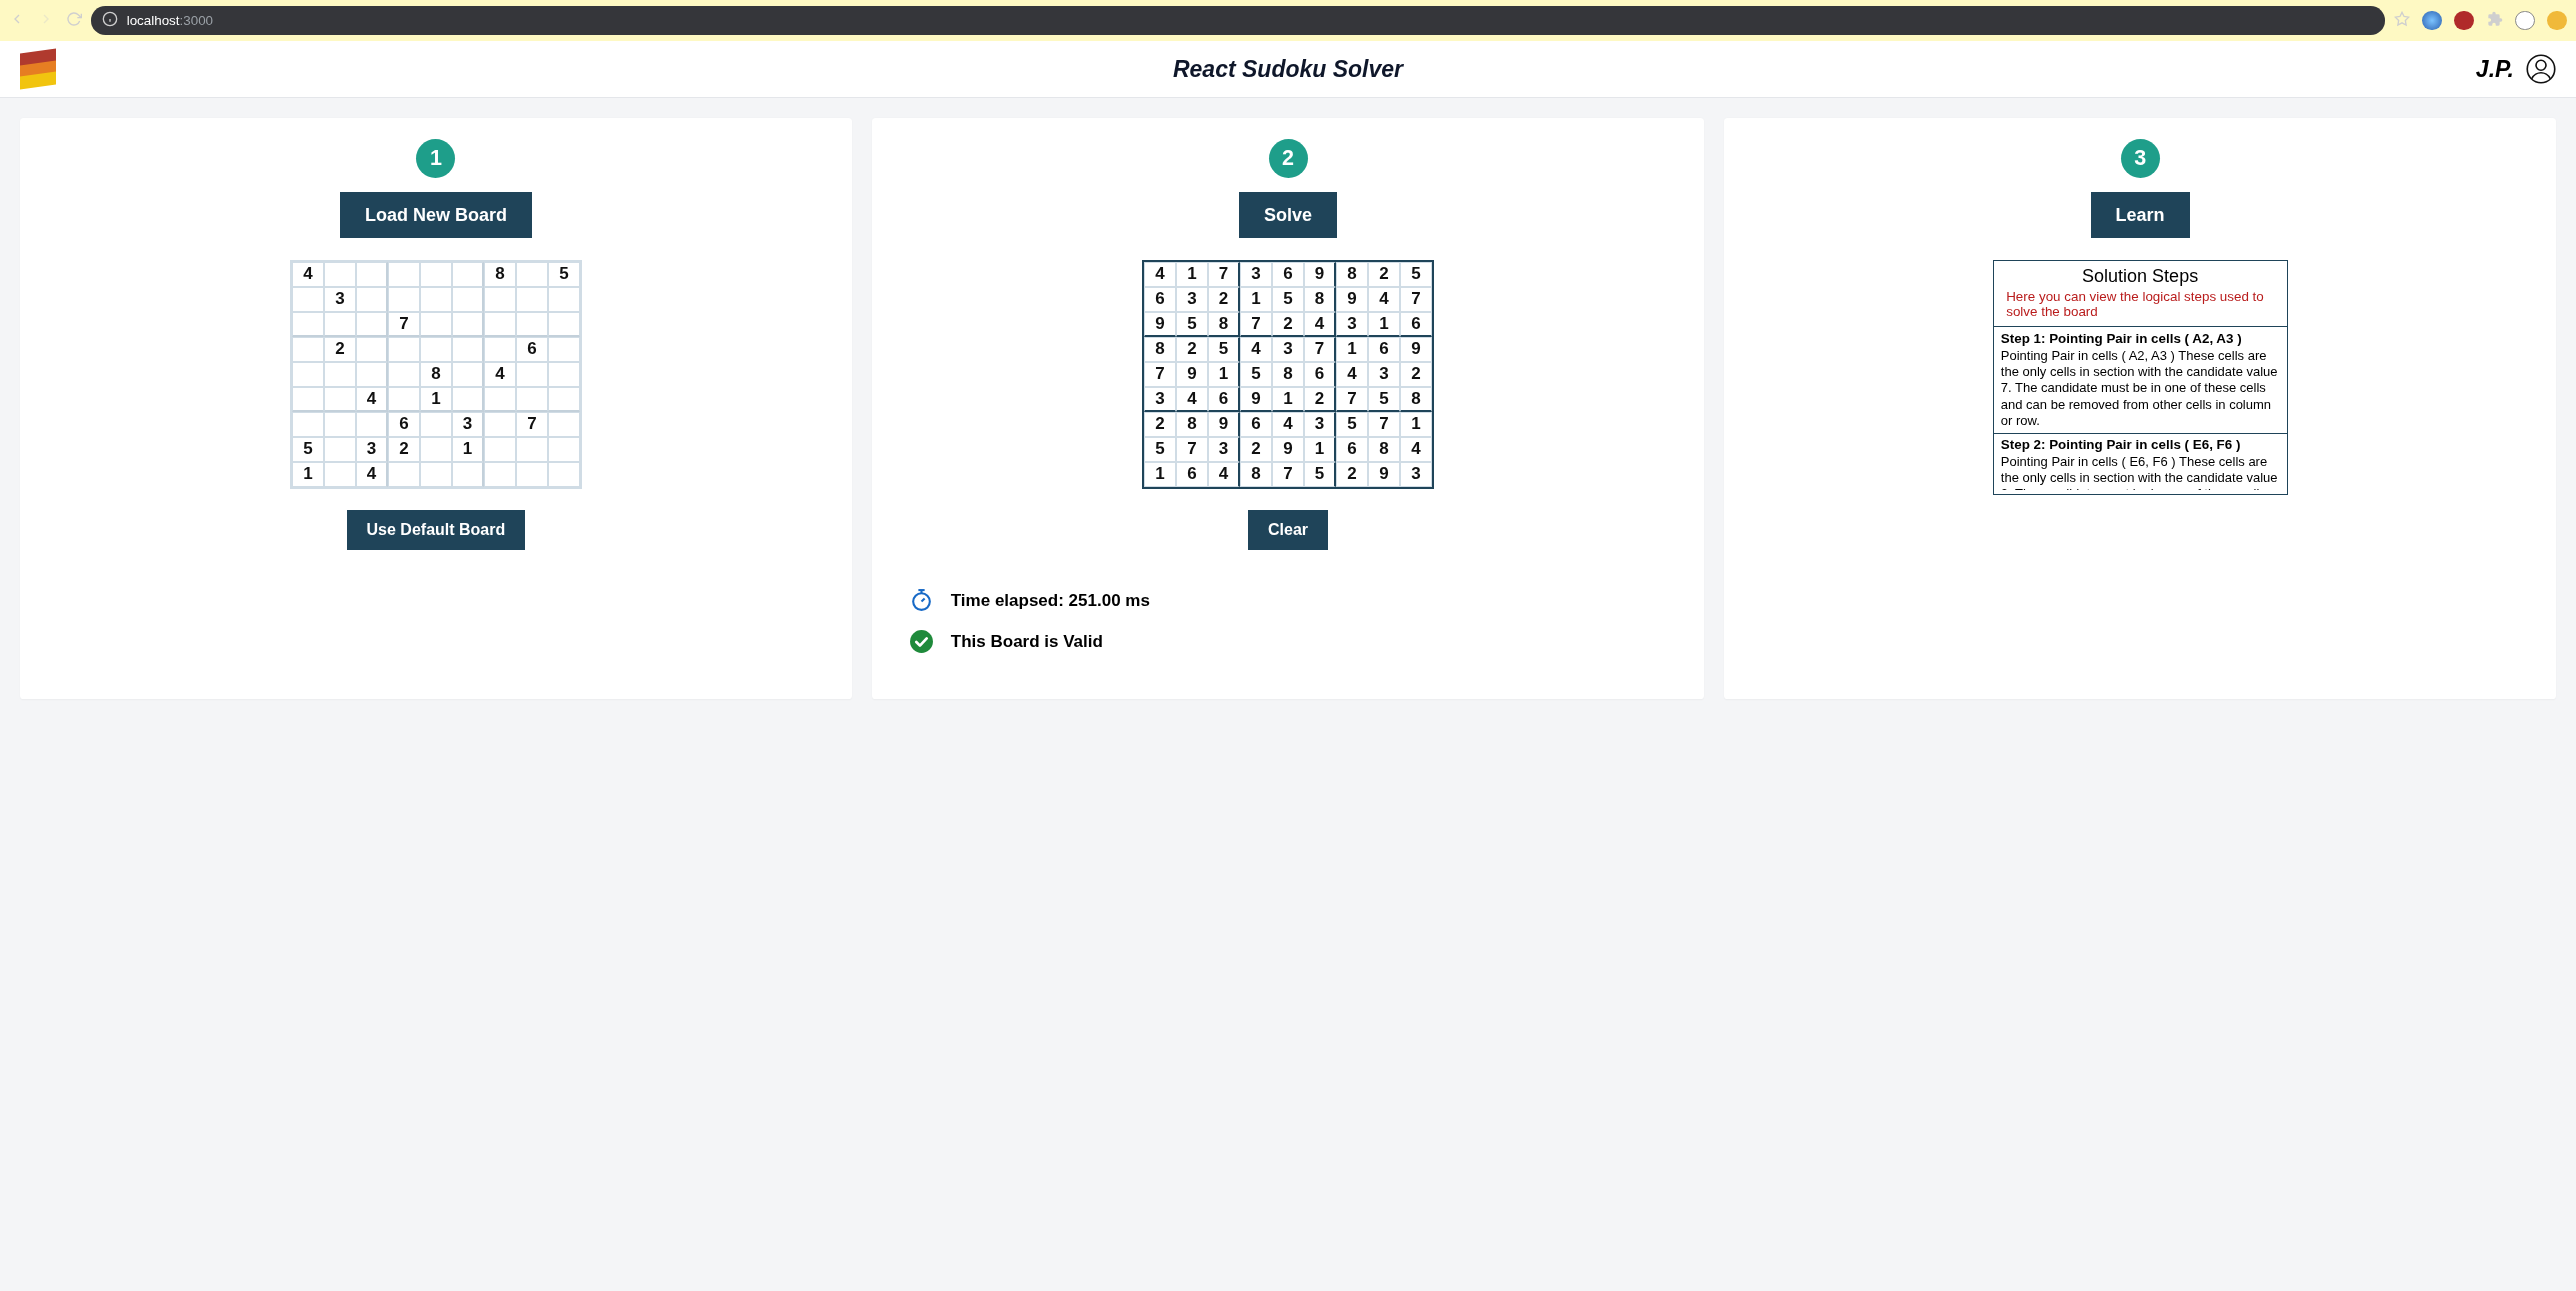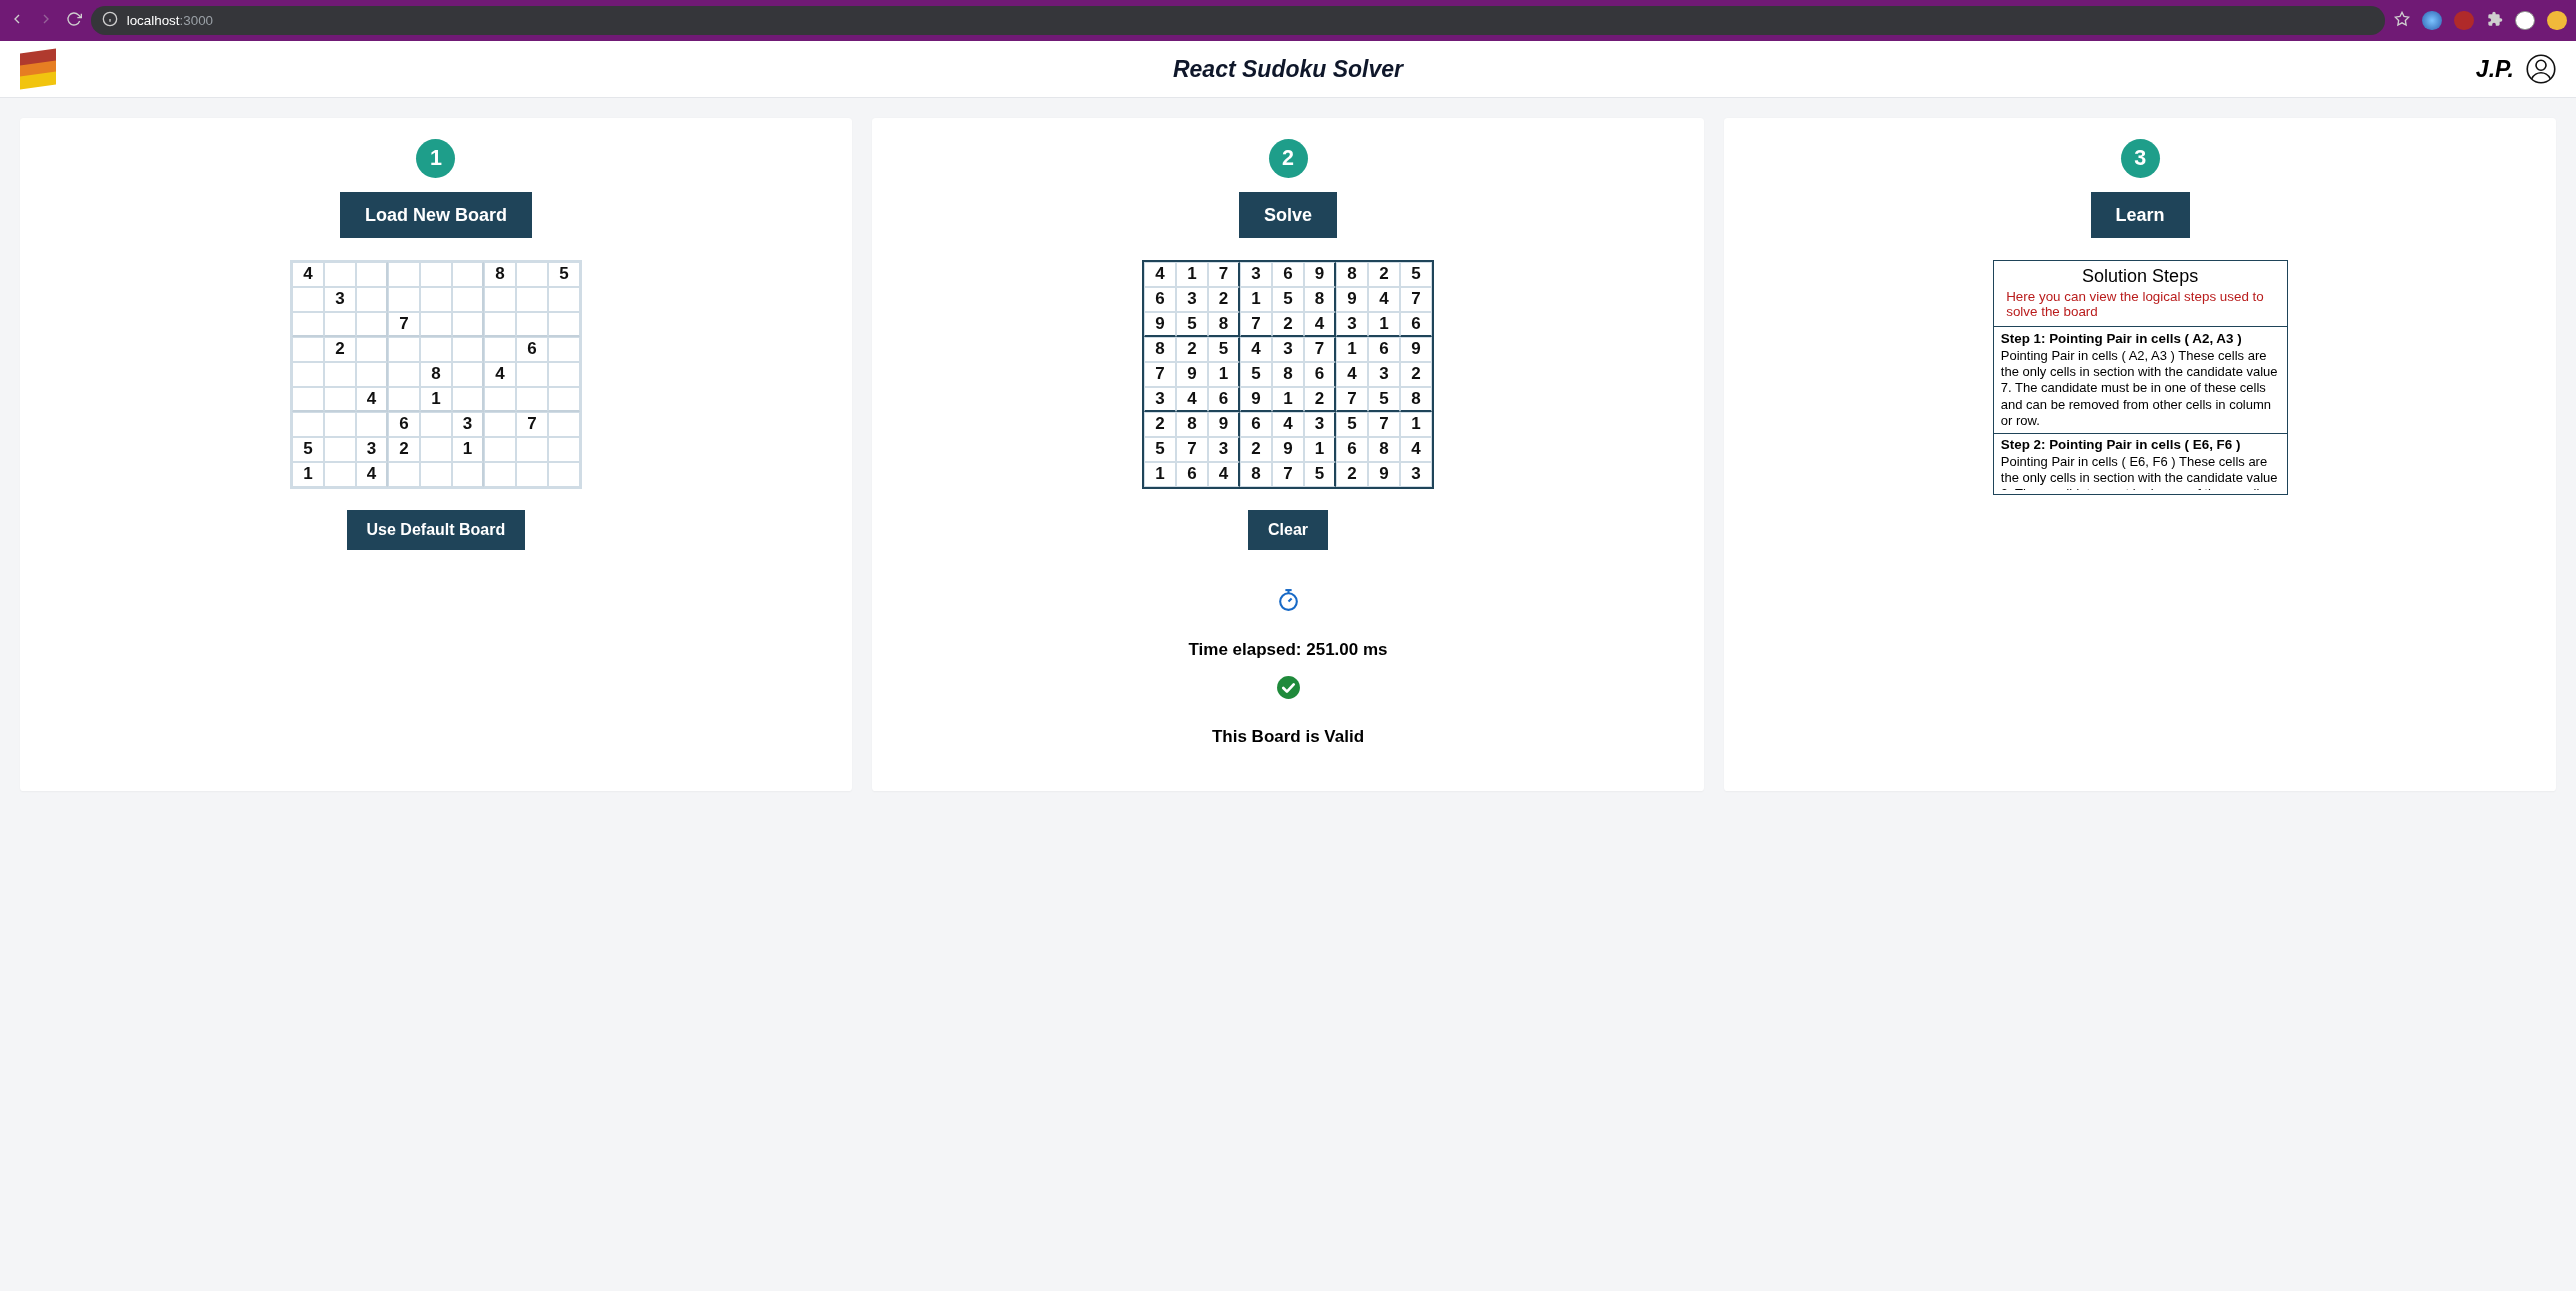--- a/index.html
+++ b/index.html
@@ -1,19 +1,19 @@
 <!DOCTYPE html>
 <html style="font-size:14.3px"><head>
 <meta charset="utf-8">
 <style>
   * { box-sizing: border-box; margin: 0; padding: 0; }
   body { font-family: -apple-system, BlinkMacSystemFont, "Segoe UI", Helvetica, Arial, sans-serif; background: #f4f5f7; }
 
   
-  .chrome { height: 41px; background: #701a75; display: flex; align-items: center; padding: 0 9px; color: #cfcfcf; }
+  .chrome { height: 41px; background: #fef9c3; display: flex; align-items: center; padding: 0 9px; color: #cfcfcf; }
   .chrome .nav-icons { display: flex; gap: 12.5px; align-items: center; }
   .chrome .addr { flex: 1; display: flex; align-items: center; background: #35363a; height: 29px; border-radius: 14.3px; margin: 0 9px; padding: 0 10.7px; color: #cfcfcf; font-size: 13.4px; gap: 9px; }
   .chrome .addr .host { color: #fff; }
   .chrome .addr .port { color: #9aa0a6; }
   .chrome .ext { display: flex; gap: 12.5px; align-items: center; }
   .icon-svg { width: 16px; height: 16px; stroke: #cfcfcf; fill: none; stroke-width: 2; }
   .ext-dot { width: 19.7px; height: 19.7px; border-radius: 50%; display:inline-block; }
 
   
   .app-header { height: 57px; background: #fff; border-bottom: 0.9px solid #e4e6ea; display: flex; align-items: center; padding: 0 19.7px; position: relative; font-style: italic; }
@@ -43,21 +43,21 @@
   .bcell { width: 32px; height: 25px; border: 0.9px solid #d0dce5; display:flex; align-items:center; justify-content:center; font-size: 17px; font-weight: 600; color:#111; background:#fff; }
   
   .bcell.rb { border-right: 2.7px solid #1f4459; }
   .bcell.bb { border-bottom: 2.7px solid #1f4459; }
   .board.light .bcell.rb { border-right-color: #c3d0da; }
   .board.light .bcell.bb { border-bottom-color: #c3d0da; }
 
   .below-btn { margin-top: 21.5px; }
 
   
-  .status-row { display:flex; align-items:center; gap:26px; width:100%; padding: 7.2px 18px; font-size: 17px; font-weight: 700; flex-direction: column; }
+  .status-row { display:flex; align-items:center; gap:16px; width:100%; padding: 7.2px 18px; font-size: 17px; font-weight: 700; }
   .status-row.first { margin-top: 30px; }
   .status-icon { width: 27px; height: 27px; display:inline-flex; align-items:center; justify-content:center; }
 
   
   .steps-box { border: 1.8px solid #1f4459; width: 100%; max-width: 295px; margin-top: 21.5px; overflow: hidden; }
   .steps-head { text-align:center; padding: 5.4px 9px 1.8px; }
   .steps-head .t { font-size: 18px; font-weight: 400; text-align: center; }
   .steps-head .s { font-size: 13.4px; color:#b91c1c; padding: 1.8px 3.6px 5.4px; text-align:left; }
   .steps-body { max-height: 179px; overflow:hidden; border-top: 1.8px solid #1f4459; }
   .step-item { border-bottom: 1.8px solid #1f4459; padding: 3.6px 7.2px; }

